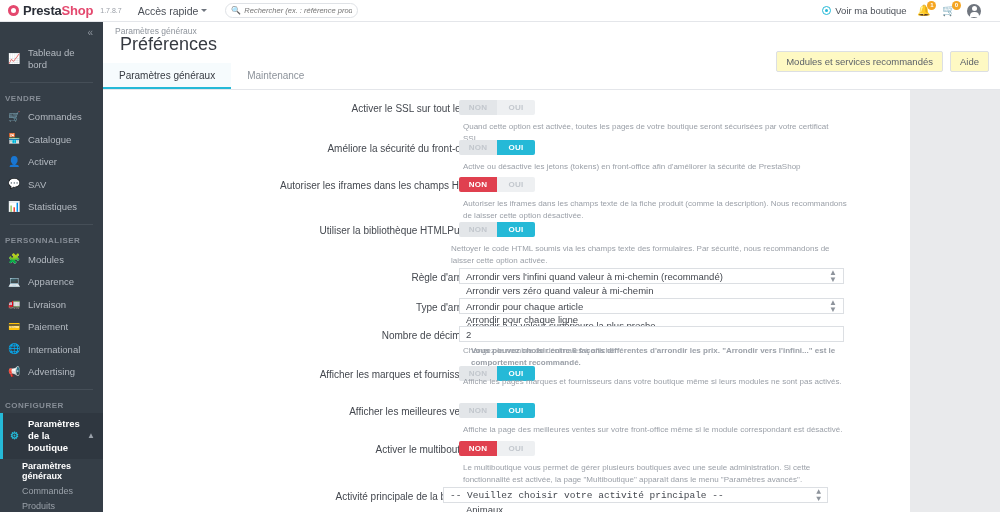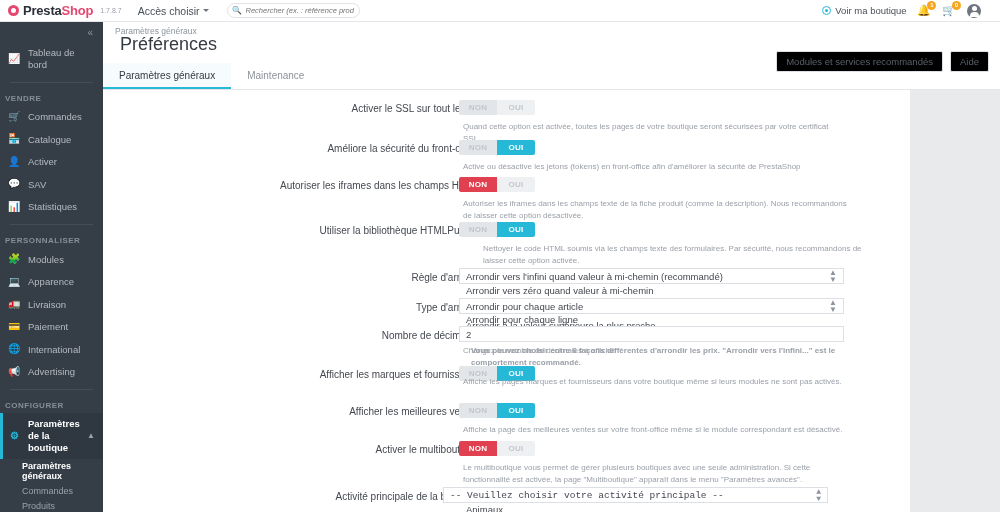--- a/index.html
+++ b/index.html
@@ -135,21 +135,21 @@
   }
   .page-title {
     position: absolute; left: 17px; top: 12px;
     font-size: 18px; font-weight: normal; color: #363a41;
   }
   .head-actions {
     position: absolute; right: 11px; top: 29px;
     display: flex; gap: 7px;
   }
   .btn-out {
-    border: 1px solid #dcdfe3; background: #000000; border-radius: 2px;
+    border: 1px solid #dcdfe3; background: #fef9c3; border-radius: 2px;
     font-size: 9.5px; color: #5b6168; padding: 4px 9px;
     font-family: inherit; cursor: pointer; white-space: nowrap;
   }
 
   
   .tabs {
     position: absolute; top: 63px; left: 103px; right: 0; height: 27px;
     background: #fff; border-bottom: 1px solid #e4e6ea;
     display: flex; align-items: stretch; z-index: 15;
   }
@@ -228,21 +228,21 @@
   <div class="topbar">
     <div class="ps-logo">
       <span class="ps-mark"></span>
       <span class="ps-word">
         <span class="a">Presta</span><span class="b">Shop</span>
       </span>
       <span class="ps-ver">1.7.8.7</span>
     </div>
 
     <div class="quick">
-      <span>Accès choisir</span>
+      <span>Accès rapide</span>
       <span class="caret-dn"></span>
     </div>
 
     <div class="searchbox">
       <span class="mag">🔍</span>
       <input type="text" placeholder="Rechercher (ex. : référence produit, nom" style="">
     </div>
 
     <div class="top-right">
       <div class="voir">
@@ -391,21 +391,21 @@
     </div>
 
     <div class="row" style="top:134px">
       <div class="lbl" style="left:0; width:376px;">Utiliser la bibliothèque HTMLPurifier</div>
       <div class="ctl" style="left:356px; top:-2px;">
         <div class="toggle">
           <div class="tg off-disabled">NON</div>
           <div class="tg on-blue">OUI</div>
         </div>
       </div>
-      <div class="hint" style="left:380px; top:19px;">Nettoyer le code HTML soumis via les champs texte des formulaires. Par sécurité, nous recommandons de laisser cette option activée.</div>
+      <div class="hint" style="left:348px; top:19px;">Nettoyer le code HTML soumis via les champs texte des formulaires. Par sécurité, nous recommandons de laisser cette option activée.</div>
     </div>
 
     <div class="row" style="top:181px">
       <div class="lbl" style="left:0; width:376px;">Règle d'arrondi</div>
       <div class="ctl" style="left:356px; top:-3px;">
         <div class="sel">
           <span>Arrondir vers l'infini quand valeur à mi-chemin (recommandé)</span>
           <span class="arrows">▲<br>▼</span>
         </div>
       </div>

